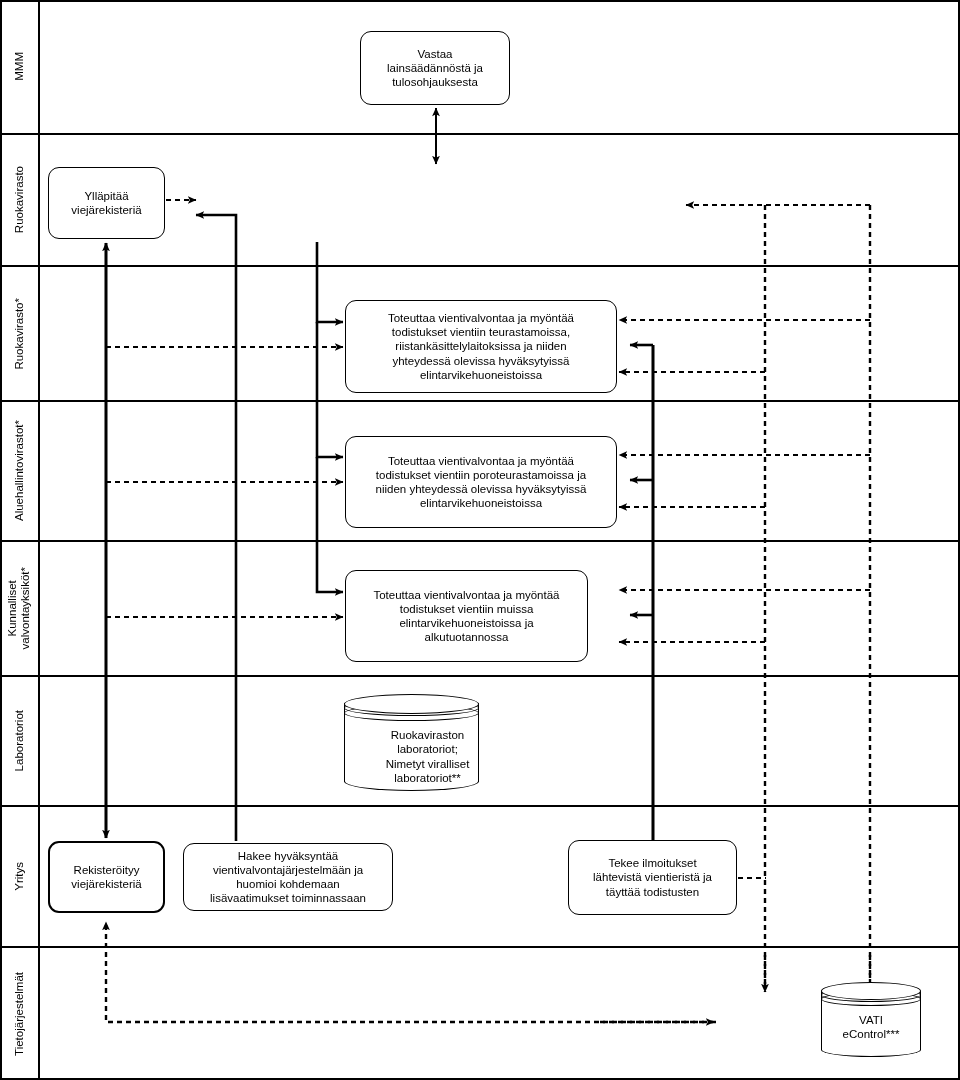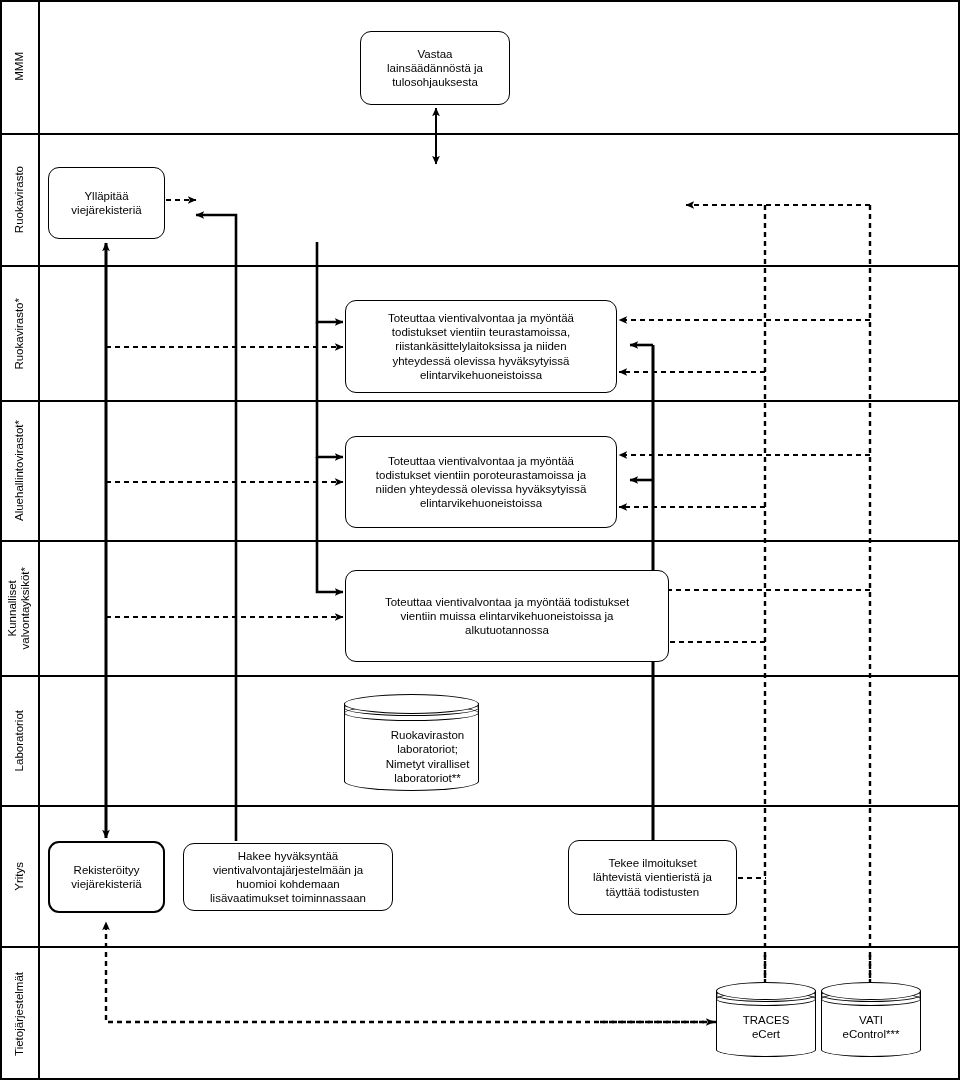--- a/index.html
+++ b/index.html
@@ -156,45 +156,37 @@
 
   <div class="box" style="left:360px;top:31px;width:150px;height:74px;">Vastaa lainsäädännöstä ja tulosohjauksesta</div>
 
   <div class="box" style="left:48px;top:167px;width:117px;height:72px;">Ylläpitää viejärekisteriä</div>
 
 
   <div class="box" style="left:345px;top:300px;width:272px;height:93px;">Toteuttaa vientivalvontaa ja myöntää todistukset vientiin teurastamoissa, riistankäsittelylaitoksissa ja niiden yhteydessä olevissa hyväksytyissä elintarvikehuoneistoissa</div>
 
   <div class="box" style="left:345px;top:436px;width:272px;height:92px;">Toteuttaa vientivalvontaa ja myöntää todistukset vientiin poroteurastamoissa ja niiden yhteydessä olevissa hyväksytyissä elintarvikehuoneistoissa</div>
 
-  <div class="box" style="left:345px;top:570px;width:324px;height:92px;">Toteuttaa vientivalvontaa ja myöntää todistukset vientiin muissa elintarvikehuoneistoissa ja alkutuotannossa</div>
+  <div class="box" style="left:345px;top:570px;width:243px;height:92px;">Toteuttaa vientivalvontaa ja myöntää todistukset vientiin muissa elintarvikehuoneistoissa ja alkutuotannossa</div>
 
   <div class="cyl" style="left:344px;top:694px;width:135px;height:97px;">
     <div class="body"></div>
     <div class="rib" style="top:6px;"></div>
     <div class="rib" style="top:11px;"></div>
     <div class="cap"></div>
     <div class="txt" style="white-space:pre-line;padding-left:32px;">Ruokaviraston laboratoriot;
 Nimetyt viralliset laboratoriot**</div>
   </div>
 
   <div class="box thick" style="left:48px;top:841px;width:117px;height:72px;">Rekisteröityy viejärekisteriä</div>
 
   <div class="box" style="left:183px;top:843px;width:210px;height:68px;">Hakee hyväksyntää vientivalvontajärjestelmään ja huomioi kohdemaan lisävaatimukset toiminnassaan</div>
 
   <div class="box" style="left:568px;top:840px;width:169px;height:75px;">Tekee ilmoitukset lähtevistä vientieristä ja täyttää todistusten</div>
 
-  <div class="cyl" style="left:716px;top:982px;width:100px;height:75px;">
-    <div class="body"></div>
-    <div class="rib" style="top:6px;height:12px;"></div>
-    <div class="rib" style="top:10px;height:12px;"></div>
-    <div class="cap" style="height:16px;"></div>
-    <div class="txt" style="bottom:16px;white-space:pre-line;">TRACES
-eCert</div>
-  </div>
 
   <div class="cyl" style="left:821px;top:982px;width:100px;height:75px;">
     <div class="body"></div>
     <div class="rib" style="top:6px;height:12px;"></div>
     <div class="rib" style="top:10px;height:12px;"></div>
     <div class="cap" style="height:16px;"></div>
     <div class="txt" style="bottom:16px;white-space:pre-line;">VATI
 eControl***</div>
   </div>
 

